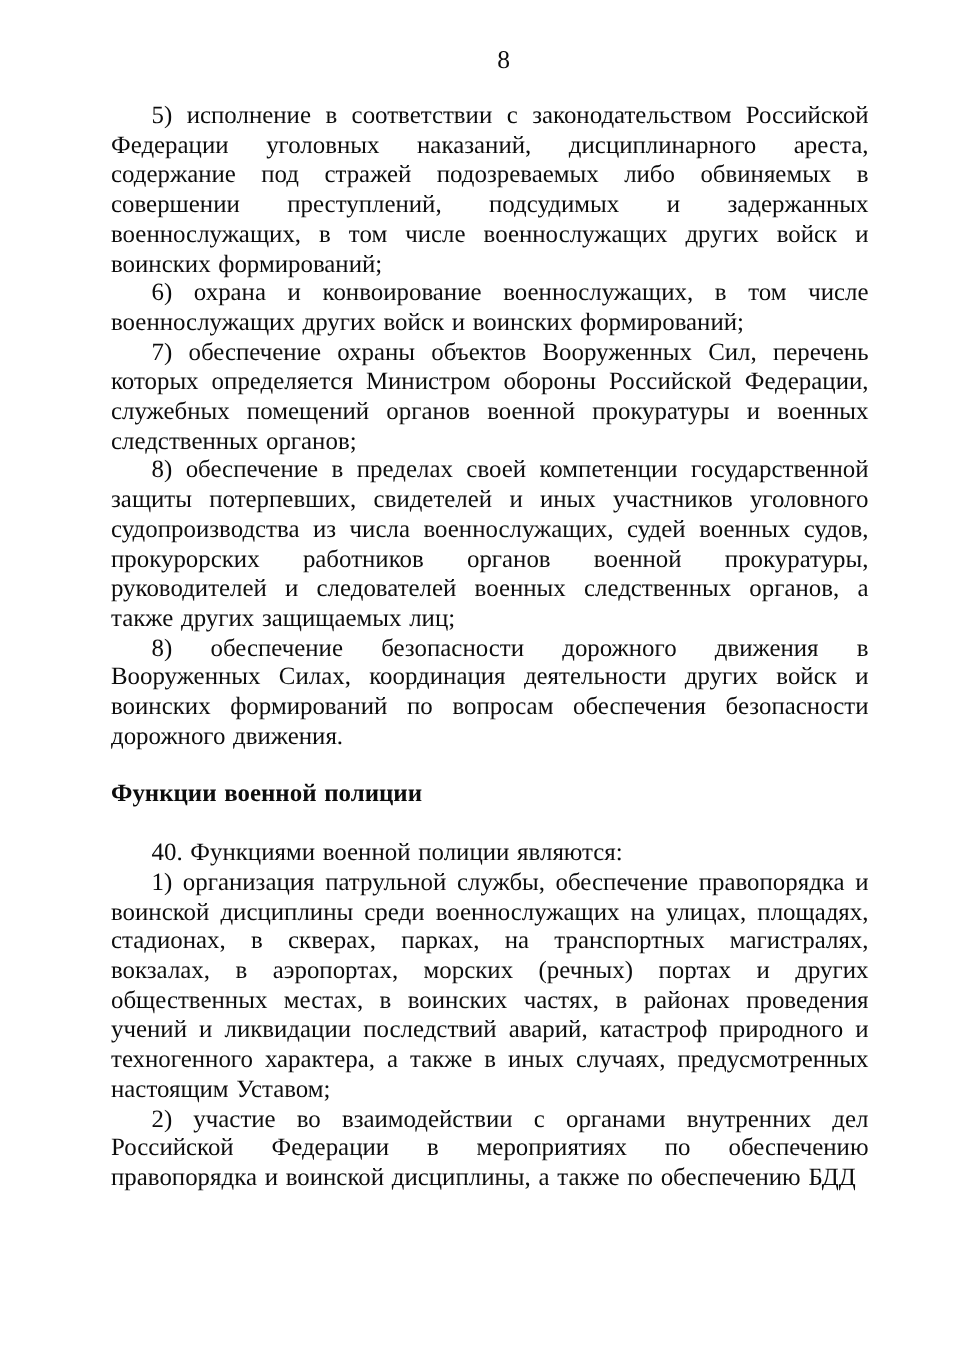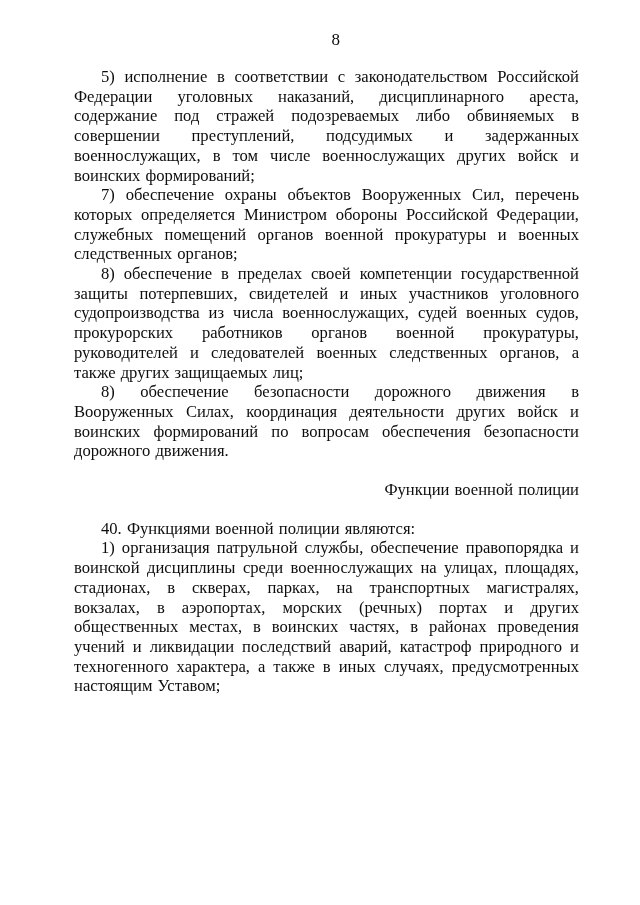--- a/index.html
+++ b/index.html
@@ -36,45 +36,47 @@
     line-height: 19.7px;
     text-align: justify;
     word-spacing: 1px;
     margin-left: 12px;
   }
   .content p.body-para {
     text-indent: 27px;
   }
   .content .section-heading {
     font-size: 16.6px;
-    font-weight: normal;
-    text-align: right;
+    font-weight: bold;
+    text-align: left;
     text-indent: 0;
     margin: 19px 0 19px 0;
   }
 </style>
 </head>
 <body>
 
 <div class="page">
 
   <div class="page-number">8</div>
 
   <div class="content">
 
     <p class="body-para">5) исполнение в соответствии с законодательством Российской Федерации уголовных наказаний, дисциплинарного ареста, содержание под стражей подозреваемых либо обвиняемых в совершении преступлений, подсудимых и задержанных военнослужащих, в том числе военнослужащих других войск и воинских формирований;</p>
 
+    <p class="body-para">6) охрана и конвоирование военнослужащих, в том числе военнослужащих других войск и воинских формирований;</p>
 
     <p class="body-para">7) обеспечение охраны объектов Вооруженных Сил, перечень которых определяется Министром обороны Российской Федерации, служебных помещений органов военной прокуратуры и военных следственных органов;</p>
 
     <p class="body-para">8) обеспечение в пределах своей компетенции государственной защиты потерпевших, свидетелей и иных участников уголовного судопроизводства из числа военнослужащих, судей военных судов, прокурорских работников органов военной прокуратуры, руководителей и следователей военных следственных органов, а также других защищаемых лиц;</p>
 
     <p class="body-para">8) обеспечение безопасности дорожного движения в Вооруженных Силах, координация деятельности других войск и воинских формирований по вопросам обеспечения безопасности дорожного движения.</p>
 
     <h2 class="section-heading">Функции военной полиции</h2>
 
     <p class="body-para">40. Функциями военной полиции являются:</p>
 
     <p class="body-para">1) организация патрульной службы, обеспечение правопорядка и воинской дисциплины среди военнослужащих на улицах, площадях, стадионах, в скверах, парках, на транспортных магистралях, вокзалах, в аэропортах, морских (речных) портах и других общественных местах, в воинских частях, в районах проведения учений и ликвидации последствий аварий, катастроф природного и техногенного характера, а также в иных случаях, предусмотренных настоящим Уставом;</p>
 
+    <p class="body-para">2) участие во взаимодействии с органами внутренних дел Российской Федерации в мероприятиях по обеспечению правопорядка и воинской дисциплины, а также по обеспечению БДД</p>
 
   </div>
 </div>
 
 </body></html>

